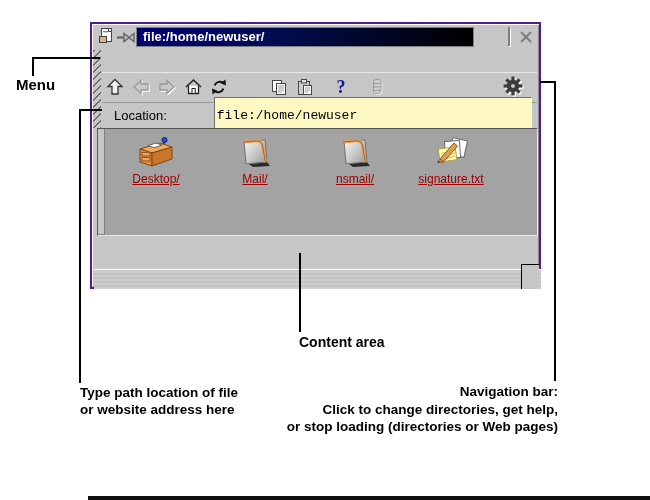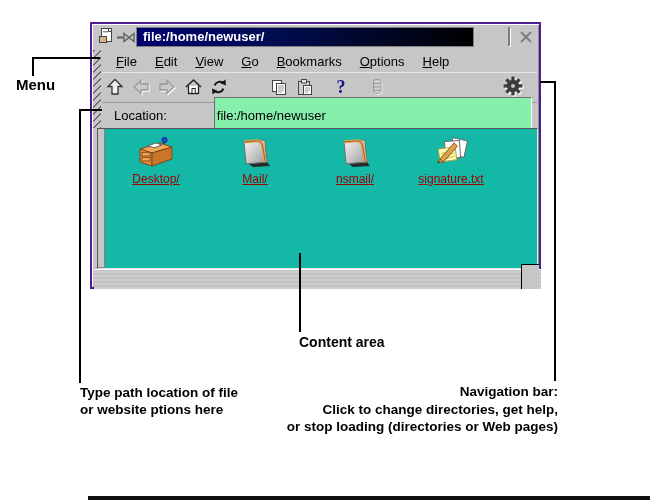--- a/index.html
+++ b/index.html
@@ -49,26 +49,26 @@
   .tbtn{width:26px;height:24px;display:flex;align-items:center;justify-content:center;}
   .tbtn.gap{margin-left:34px;}
   .tbtn.gap2{margin-left:10px;}
   #btn-help .q{font-family:"Liberation Serif",serif;font-weight:bold;font-size:18px;color:#14148c;line-height:1;}
   #btn-gear{position:absolute;right:10px;top:3px;}
 
   
   #locbar{position:absolute;left:10px;top:78px;right:2px;height:26px;
       display:flex;align-items:center;font-size:13px;gap:41px;}
   #loc-label{margin-left:12px;margin-right:6px;}
-  #loc-input{flex:1;margin-right:5px;height:18px;background:#86efac;color:#000;
+  #loc-input{flex:1;margin-right:5px;height:18px;background:#fef9c3;color:#000;
       border:1px solid;border-color:#6e6e6e #ffffff #ffffff #6e6e6e;
-      font-family:Liberation Sans, sans-serif;font-size:13px;padding:8px 2px;outline:none;}
-
-  
-  #content{position:absolute;left:5px;top:104px;width:441px;height:141px;background:#14b8a6;
+      font-family:Liberation Mono, monospace;font-size:13px;padding:8px 2px;outline:none;}
+
+  
+  #content{position:absolute;left:5px;top:104px;width:441px;height:108px;background:#a3a3a3;
       border:1px solid;border-color:#555 #e8e8e8 #e8e8e8 #555;box-sizing:border-box;}
   #vscroll{position:absolute;left:0;top:0;width:6px;height:100%;background:#c6c6c6;
       border-right:1px solid #808080;box-shadow:inset 0 -1px 0 #808080;}
   .file-item{position:absolute;width:84px;text-align:center;cursor:pointer;}
   .file-item .icon{height:36px;display:flex;align-items:flex-end;justify-content:center;}
   .file-item .label{display:inline-block;margin-top:1px;font-size:12px;color:#a00000;
       text-decoration:underline;}
   #fi-0{left:16px;top:4px;}  #fi-1{left:115px;top:4px;}
   #fi-2{left:215px;top:4px;} #fi-3{left:311px;top:4px;}
 
@@ -123,29 +123,20 @@
         <svg width="14" height="14" viewBox="0 0 14 14">
           <line x1="2" y1="2" x2="12" y2="12" stroke="#7d7d7d" stroke-width="1.8"></line>
           <line x1="12" y1="2" x2="2" y2="12" stroke="#7d7d7d" stroke-width="1.8"></line>
         </svg>
       </span>
     </div>
   </div>
 
   <div id="hatch-strip"></div>
 
-  <div id="menubar">
-    <span class="menu-item accel"><u>F</u>ile</span>
-    <span class="menu-item accel"><u>E</u>dit</span>
-    <span class="menu-item accel"><u>V</u>iew</span>
-    <span class="menu-item accel"><u>G</u>o</span>
-    <span class="menu-item accel"><u>B</u>ookmarks</span>
-    <span class="menu-item accel"><u>O</u>ptions</span>
-    <span class="menu-item accel"><u>H</u>elp</span>
-  </div>
 
   <div id="toolbar">
     <span class="tbtn">
       <svg width="18" height="18" viewBox="0 0 18 18">
         <polygon points="9,1.5 16,8.5 12,8.5 12,16 6,16 6,8.5 2,8.5" fill="#f2f2f2" stroke="#333" stroke-width="1.3"></polygon>
       </svg>
     </span>
     <span class="tbtn">
       <svg width="18" height="18" viewBox="0 0 18 18">
         <polygon points="3,10 10,3.5 10,7 17,7 17,13 10,13 10,16.5" fill="#fff" stroke="#fff" stroke-width="1.3"></polygon>
@@ -307,21 +298,21 @@
 
 <div class="callout-line" style="left:299px;top:253px;width:2px;height:79px;"></div>
 
 <div class="callout-line" style="left:540px;top:81px;width:16px;height:2px;"></div>
 <div class="callout-line" style="left:554px;top:81px;width:2px;height:300px;"></div>
 
 <div class="ann" id="ann-menu">Menu</div>
 
 <div class="ann" id="ann-loc">
   <div>Type path location of file</div>
-  <div>or website ptions here</div>
+  <div>or website address here</div>
 </div>
 
 <div class="ann" id="ann-content">Content area</div>
 
 <div class="ann" id="ann-nav">
   <div>Navigation bar:</div>
   <div>Click to change directories, get help,</div>
   <div>or stop loading (directories or Web pages)</div>
 </div>
 

